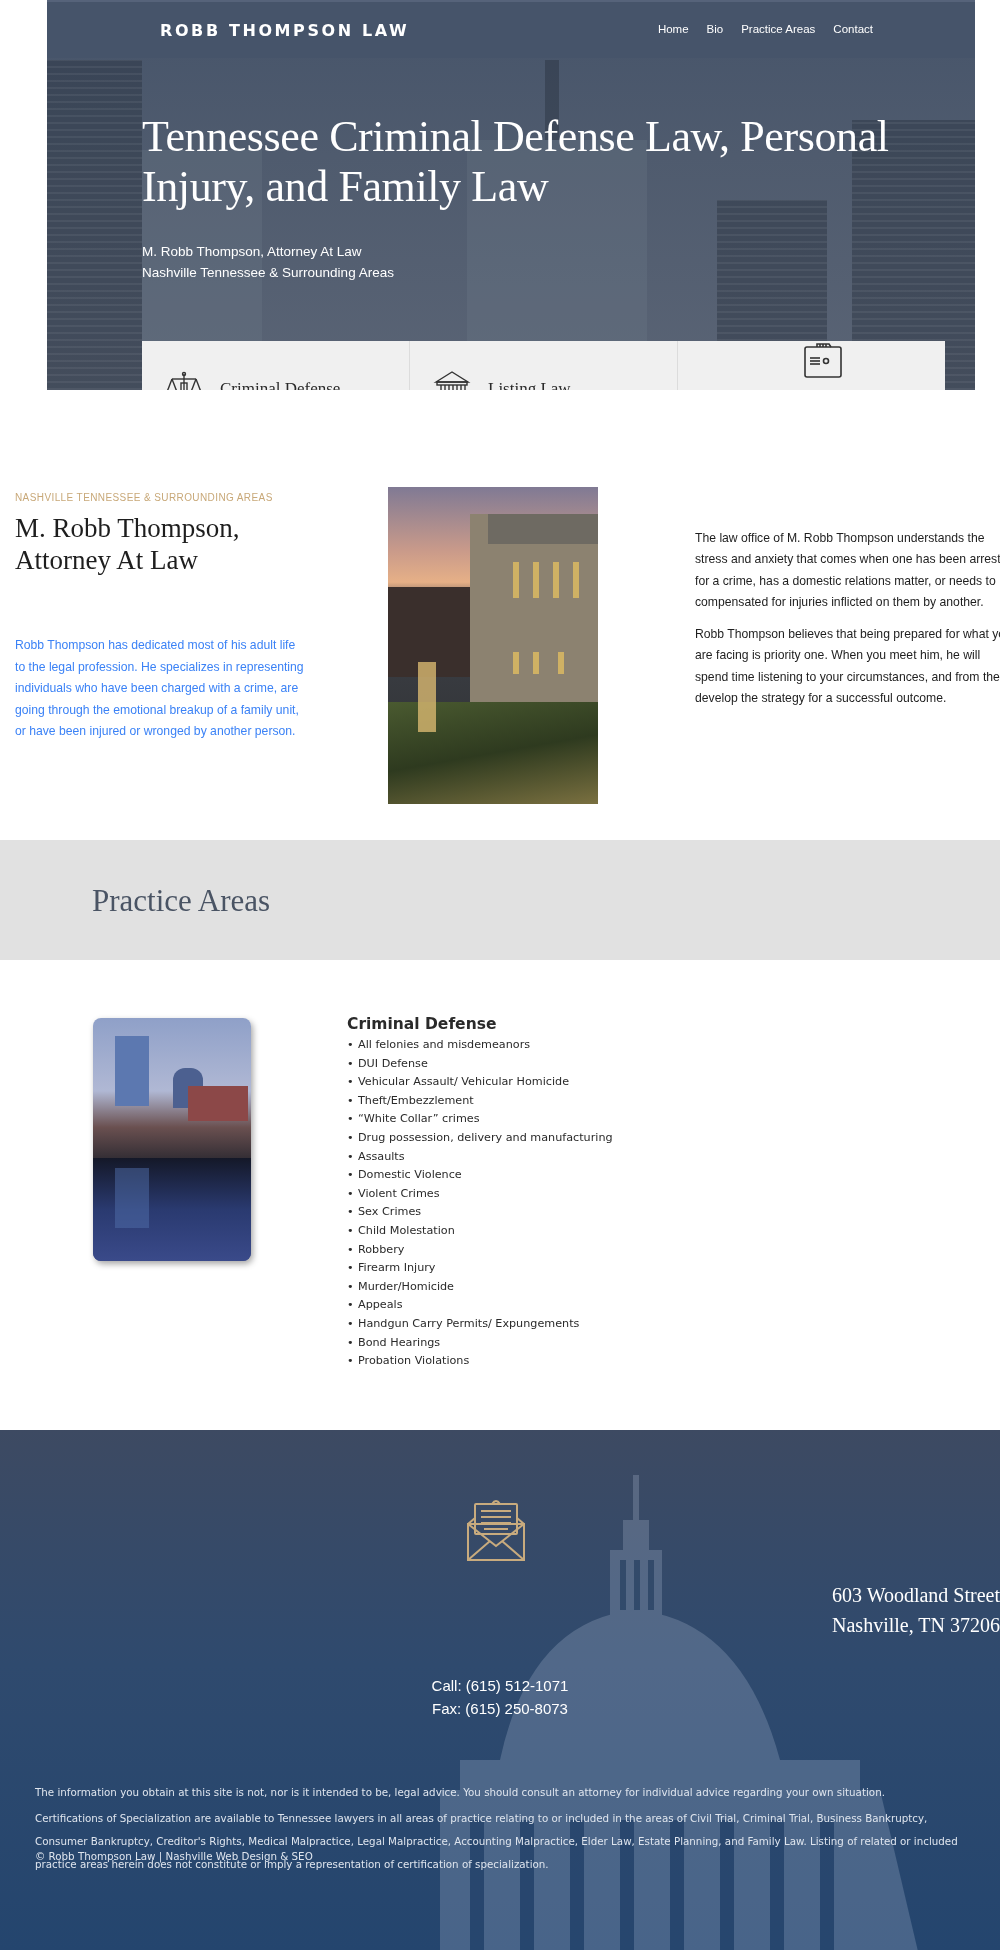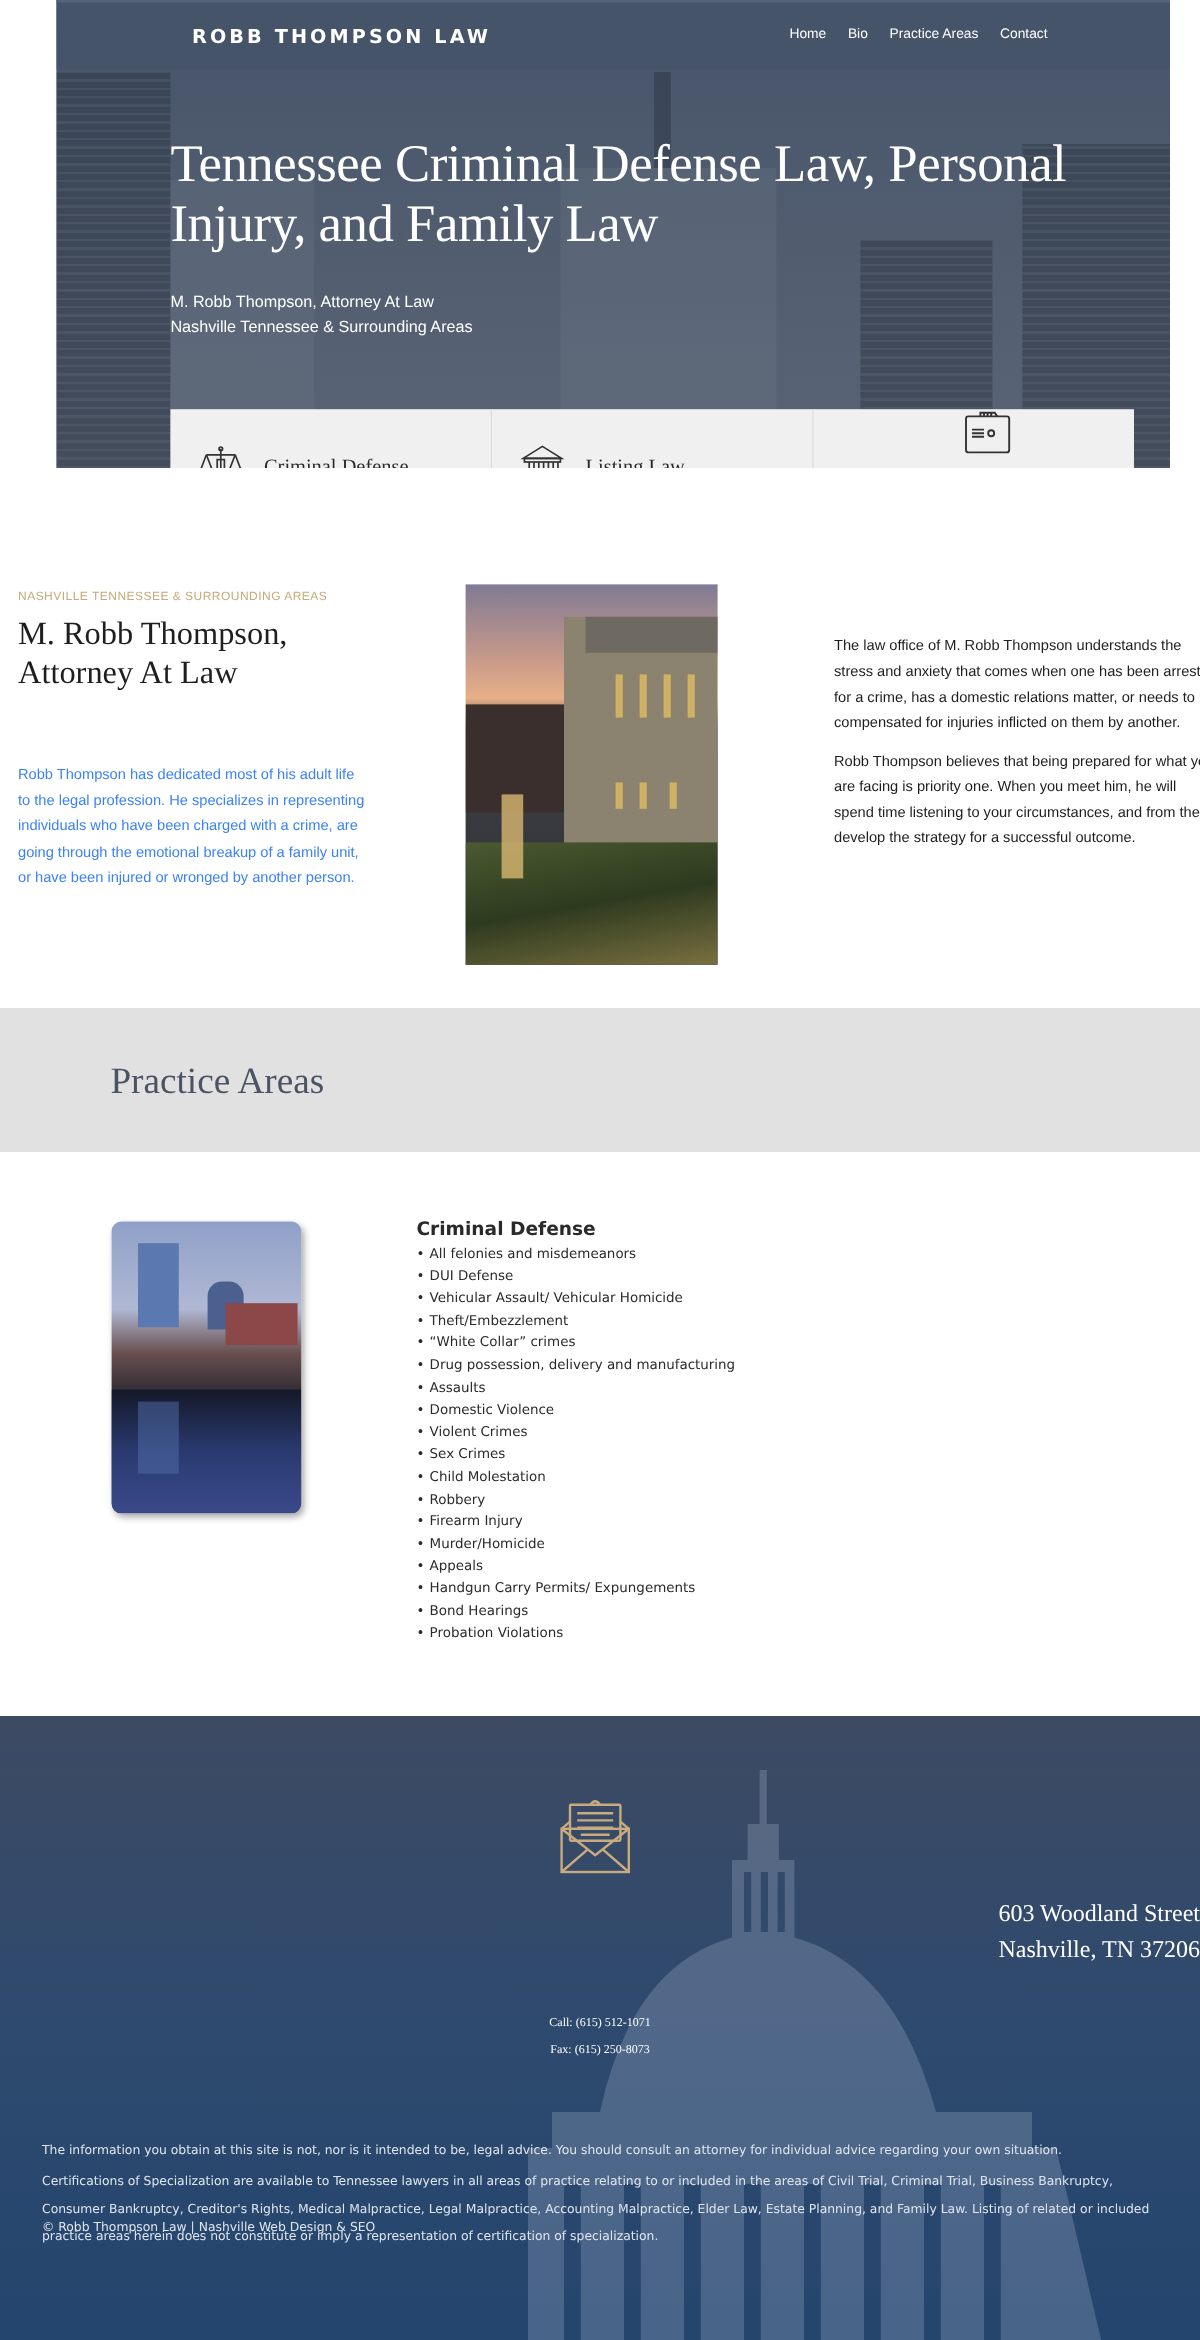--- a/index.html
+++ b/index.html
@@ -108,21 +108,21 @@
   
   .footer {
     position: relative; height: 521px; overflow: hidden;
     background: linear-gradient(180deg, #3d4a62 0%, #2f4a6e 45%, #24456e 100%);
   }
   .capitol { position: absolute; left: 440px; top: 30px; width: 560px; height: 500px; opacity: 0.22; }
   .mail-icon { position: absolute; left: 466px; top: 68px; width: 60px; height: 64px; }
   .addr { position: absolute; left: 0; right: 0; top: 150px; text-align: right;
     font-family: "Liberation Serif", serif; color: #fff; font-size: 20px; line-height: 30px; }
   .phones { position: absolute; left: 0; right: 0; top: 244px; text-align: center;
-    font-family: Liberation Serif, serif; color: #fff; font-size: 10px; line-height: 23px; }
+    font-family: Liberation Sans, sans-serif; color: #fff; font-size: 15px; line-height: 23px; }
   .disclaimer { position: absolute; left: 35px; top: 318px; width: 930px; color: #dfe5ee; font-size: 10.3px; line-height: 23px; font-family: "DejaVu Sans", sans-serif; margin-top: 33px; }
   .disclaimer p { margin-bottom: 3px; }
   .copyright { position: absolute; left: 35px; top: 420px; color: #dfe5ee; font-size: 10.3px; font-family: "DejaVu Sans", sans-serif; }
   .copyright a { color: #dfe5ee; text-decoration: none; }
 </style>
 </head>
 <body>
 
 <section class="hero">
   <div class="bldg win" style="left:0;top:60px;width:95px;height:330px;"></div>

